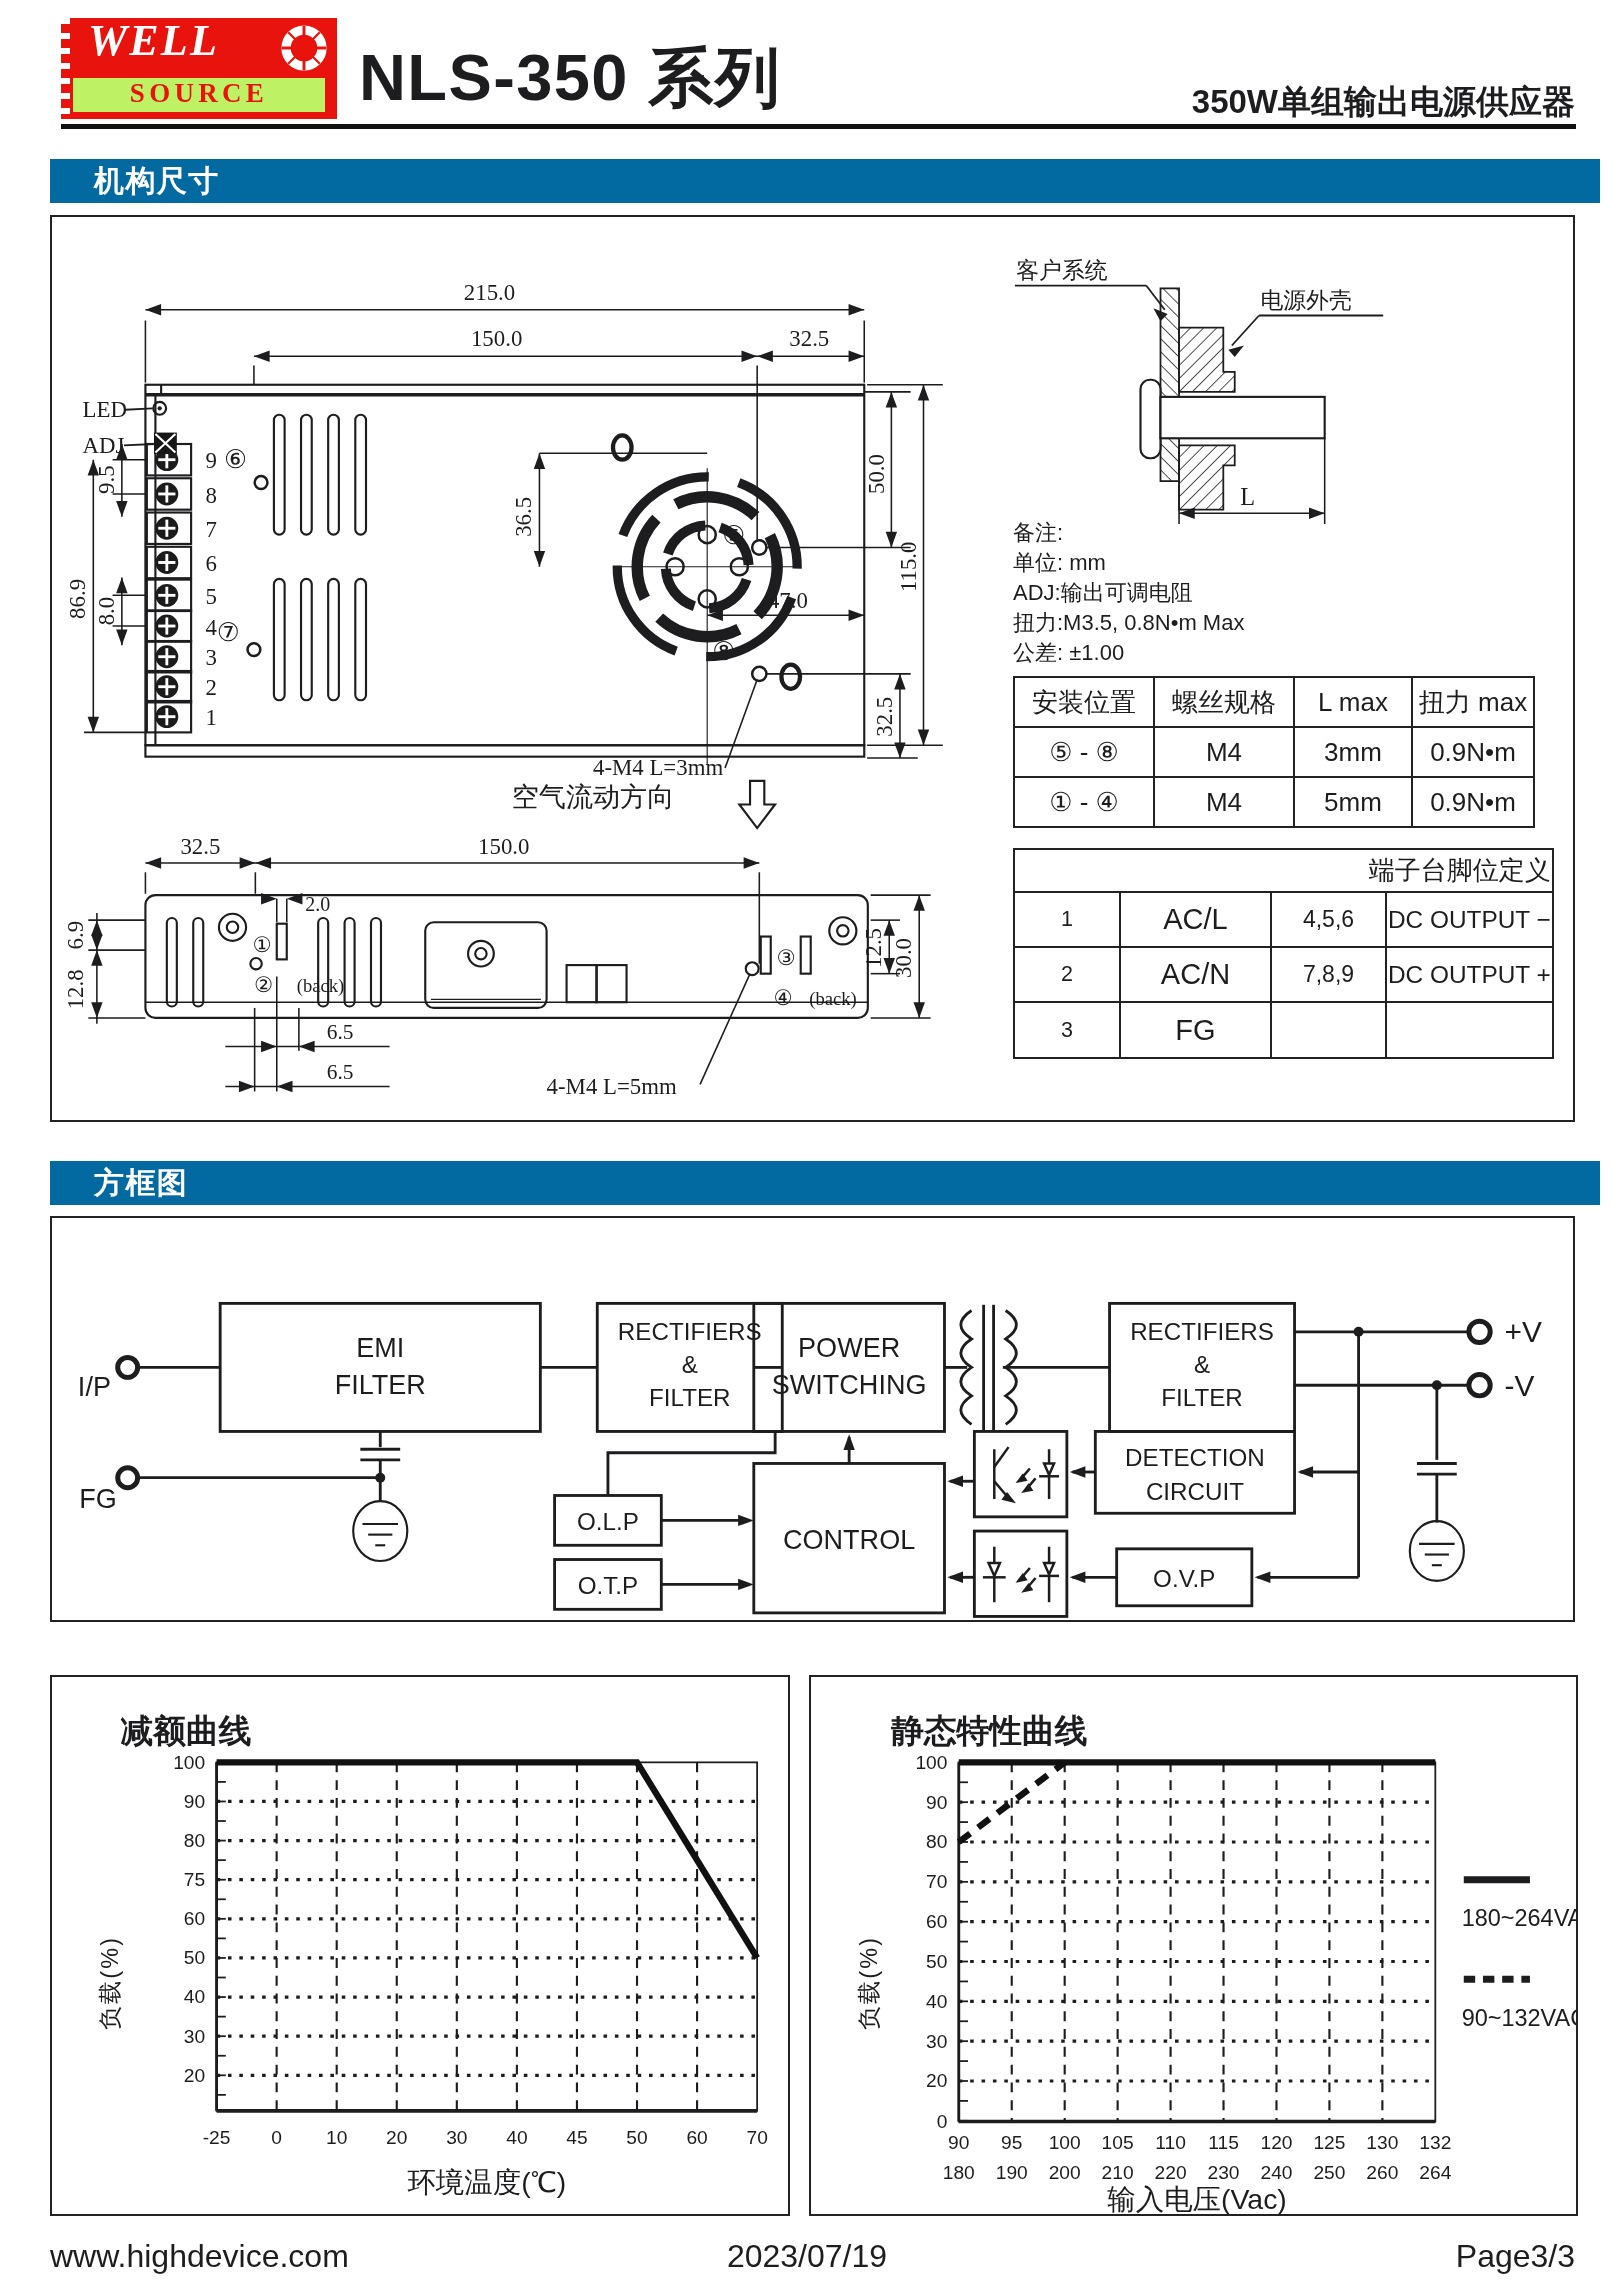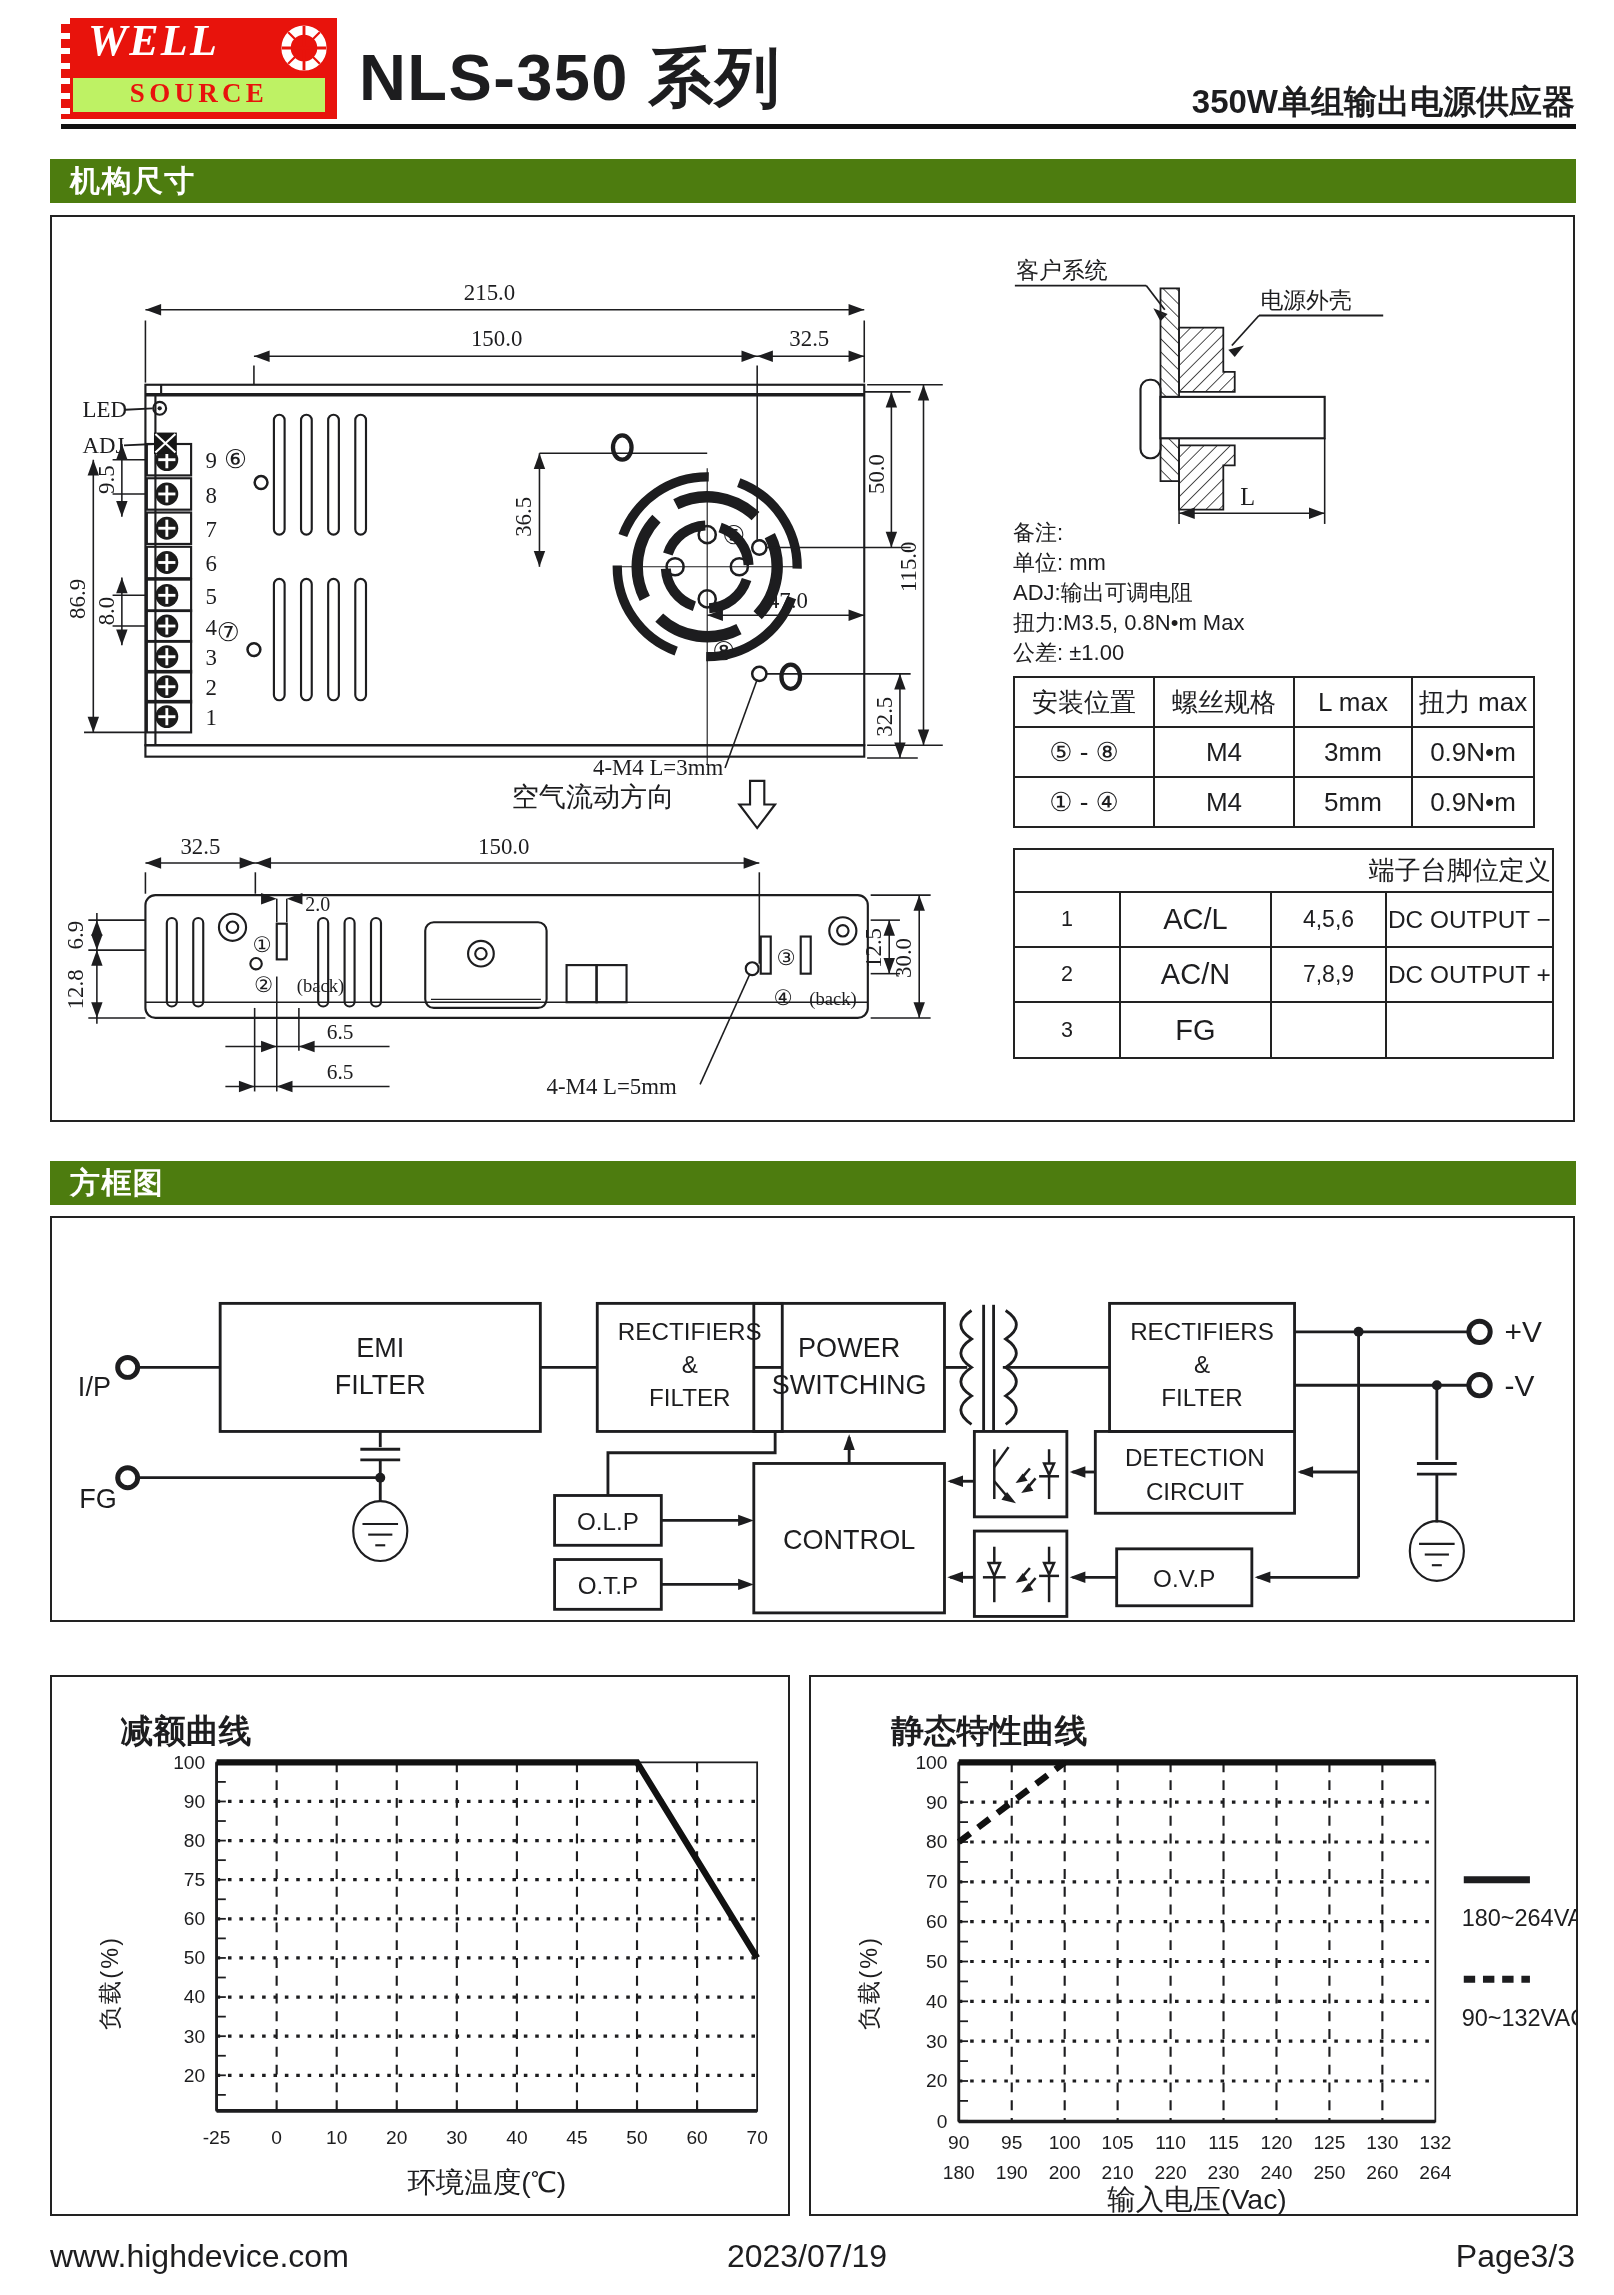--- a/index.html
+++ b/index.html
@@ -12,21 +12,21 @@
      background:repeating-linear-gradient(180deg,#ffffff 0 6.5px,rgba(0,0,0,0) 6.5px 15px);}
   #logo .well{position:absolute;left:27px;top:-2.9px;font-family:"Liberation Serif",serif;
      font-weight:bold;font-style:italic;font-size:44px;color:#fff;letter-spacing:2.2px;}
   #logo .band{position:absolute;left:10px;right:10px;bottom:5px;height:34px;background:#bef264;
      border:2.2px solid #e8130c;display:flex;align-items:flex-start;justify-content:center;}
   #logo .band span{font-family:"Liberation Serif",serif;font-weight:bold;font-size:27px;
      color:#e8130c;letter-spacing:4.3px;}
   #title{left:359px;top:34px;font-size:65px;font-weight:bold;letter-spacing:1.4px;}
   #subtitle{right:39px;top:80px;font-size:33px;font-weight:600;}
   #toprule{left:61px;top:124px;width:1515px;height:5px;background:#111;}
-  .secbar{left:50px;width:1526px;height:44px;background:#4d7c0f;display:flex;align-items:center;}
+  .secbar{left:50px;width:1526px;height:44px;background:#0369a1;display:flex;align-items:center;padding-left:24px;}
   .secbar span{color:#fff;font-size:30px;font-weight:bold;margin-left:20px;letter-spacing:1.4px;}
   .panel{border:2.2px solid #222;background:#fff;}
   
   table{border-collapse:collapse;table-layout:fixed;}
   td{border:2.2px solid #222;text-align:center;vertical-align:middle;font-size:26px;color:#1d1d1f;
      overflow:hidden;white-space:nowrap;}
   td.tl{text-align:right;padding-left:16px;border-bottom:none;}
   
   svg text{fill:#1d1d1f;}
   .dm{font:32px "Liberation Serif",serif;}

